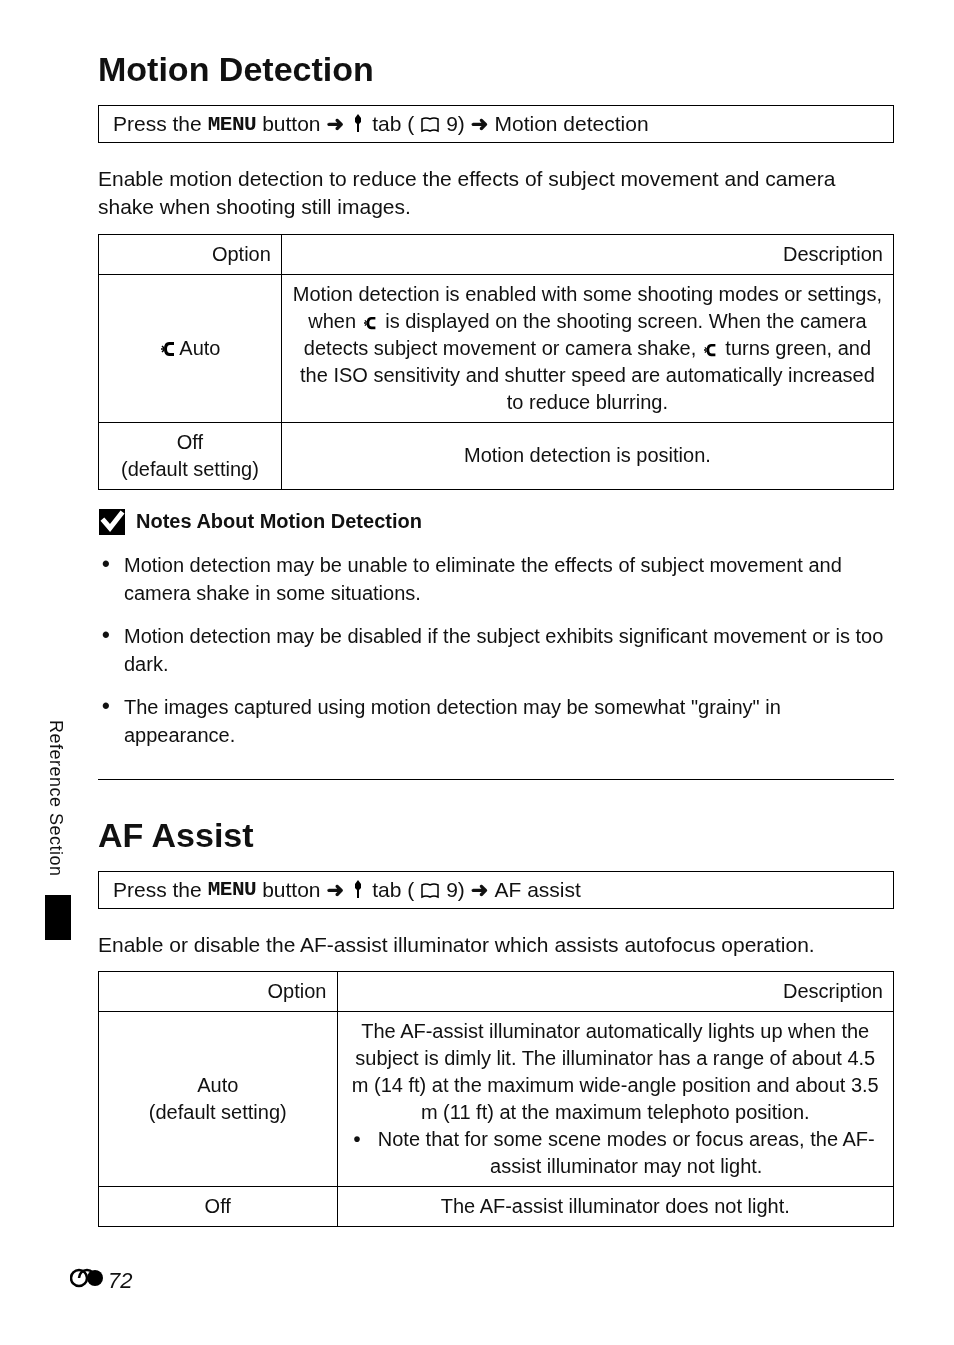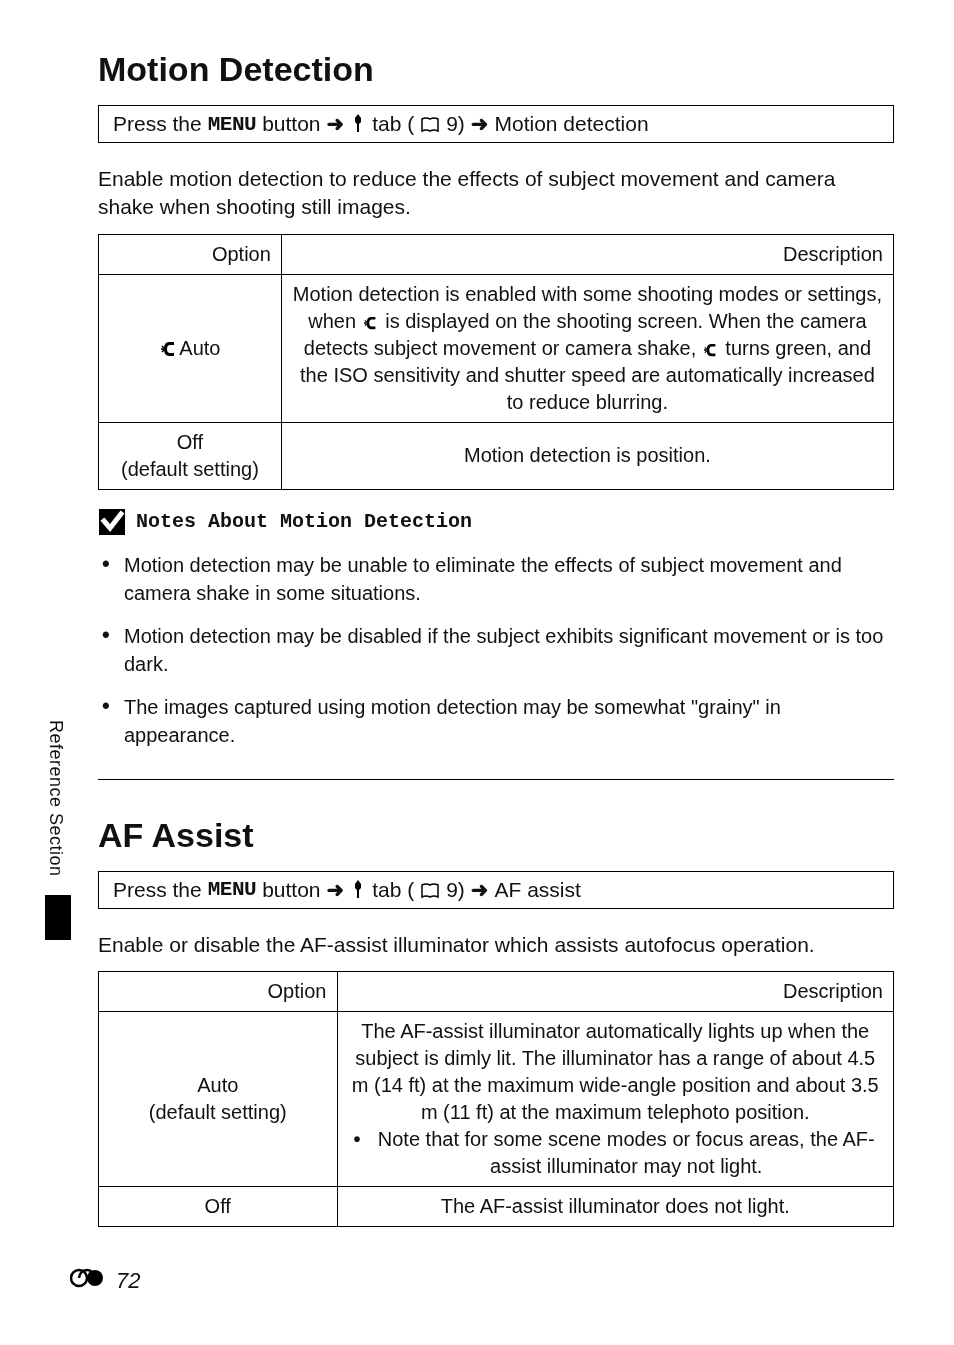--- a/index.html
+++ b/index.html
@@ -95,21 +95,20 @@
     margin: 4px 0 8px 0;
   }
   .notes-header .check-square {
     width: 28px;
     height: 28px;
     flex: 0 0 28px;
   }
   .notes-header .notes-title {
     font-weight: bold;
     font-size: 20px;
-    font-family: Liberation Mono, monospace;
   }
   ul.notes-list {
     margin: 0 0 30px 0;
     padding: 0 0 0 22px;
     list-style: none;
   }
   ul.notes-list li {
     position: relative;
     font-size: 20px;
     line-height: 1.4;
@@ -146,21 +145,20 @@
     bottom: 50px;
     left: 70px;
     display: flex;
     align-items: center;
     font-size: 22px;
     font-style: italic;
     gap: 4px;
   }
   .page-footer .pagenum {
     font-style: italic;
-    margin-left: 8px;
   }
   .motion-inline {
     display: inline-flex;
     align-items: center;
     vertical-align: -2px;
   }
 </style>
 </head>
 <body>
 

